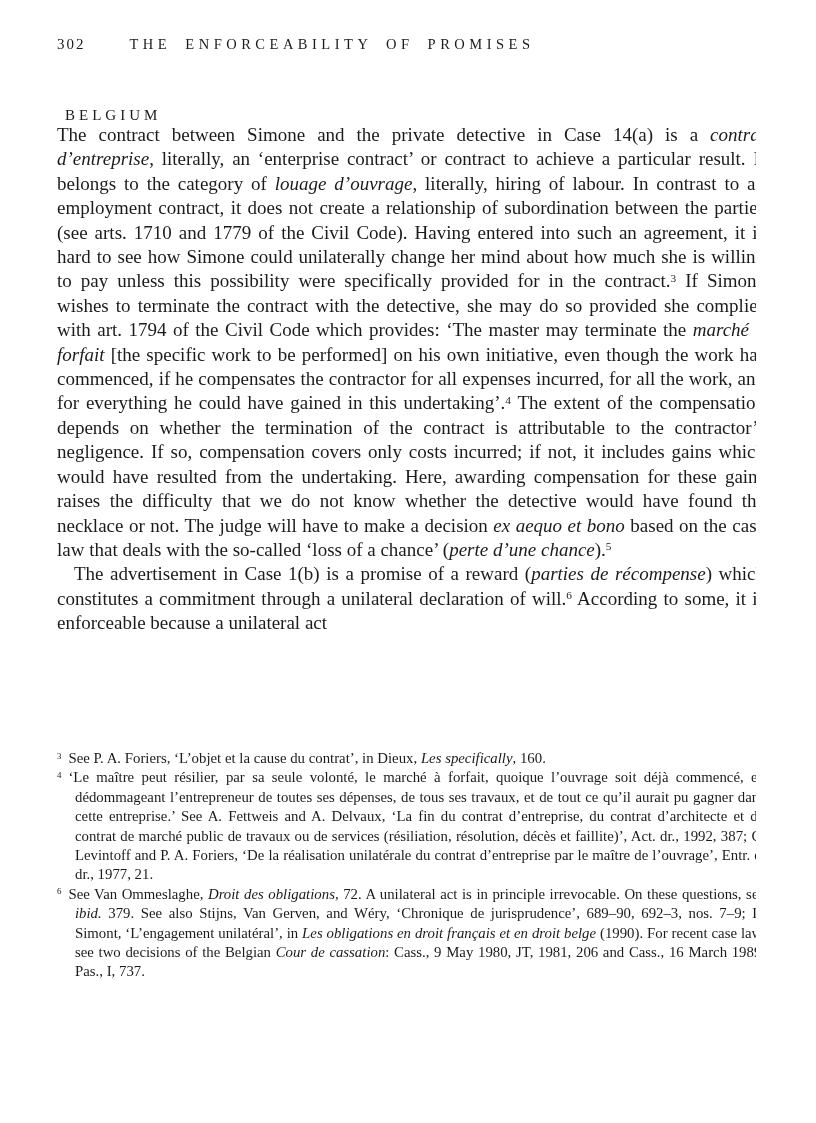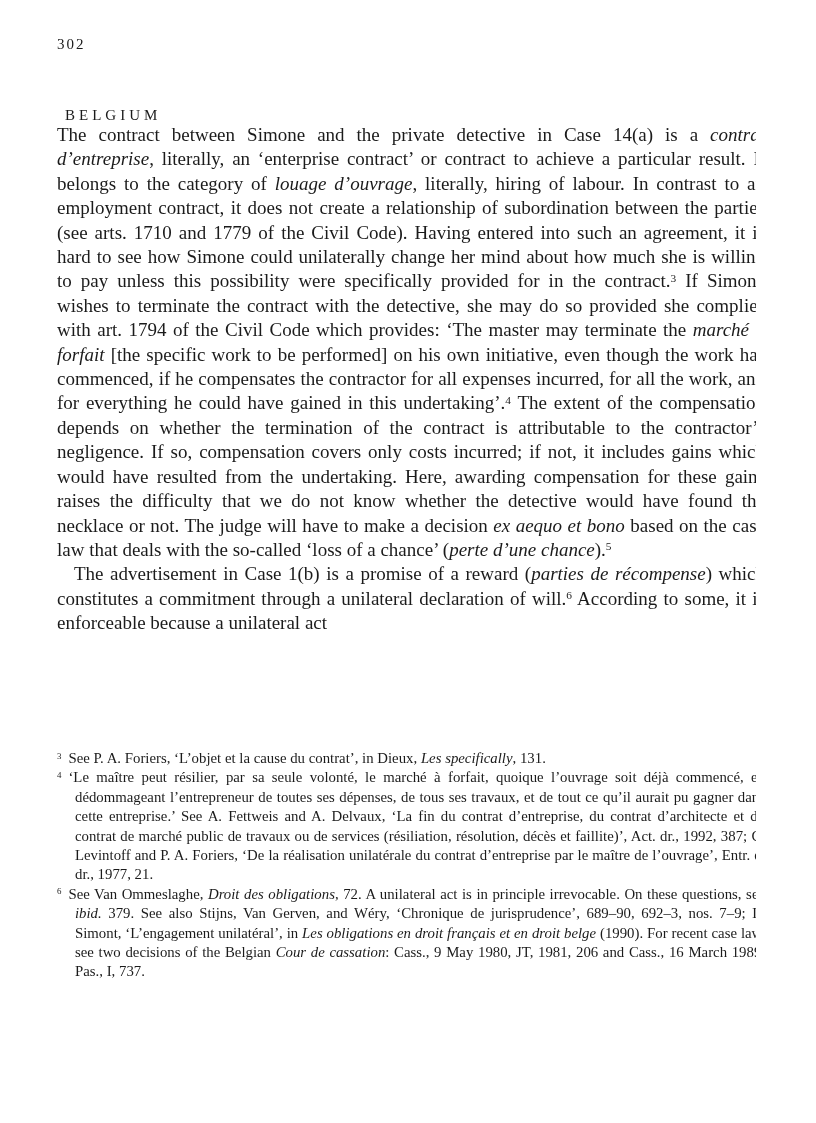--- a/index.html
+++ b/index.html
@@ -73,28 +73,29 @@
   .fn-num { margin-right: 7px; }
   .it { font-style: italic; }
 </style>
 </head>
 <body>
 
 <div class="page">
 
   <header class="running-head">
     <span class="page-number">302</span>
+    <span class="running-title">THE ENFORCEABILITY OF PROMISES</span>
   </header>
 
   <h2 class="section-heading">BELGIUM</h2>
 
   <div class="body-text">
     <p class="para"><span>The contract between Simone and the private detective in Case 14(a) is a </span><span class="it">contrat d’entreprise</span><span>, literally, an ‘enterprise contract’ or contract to achieve a particular result. It belongs to the category of </span><span class="it">louage d’ouvrage</span><span>, literally, hiring of labour. In contrast to an employment contract, it does not create a relationship of subordination between the parties (see arts. 1710 and 1779 of the Civil Code). Having entered into such an agreement, it is hard to see how Simone could unilaterally change her mind about how much she is willing to pay unless this possibility were specifically provided for in the contract.</span><sup>3</sup><span> If Simone wishes to terminate the contract with the detective, she may do so provided she complies with art. 1794 of the Civil Code which provides: ‘The master may terminate the </span><span class="it">marché à forfait</span><span> [the specific work to be performed] on his own initiative, even though the work has commenced, if he compensates the contractor for all expenses incurred, for all the work, and for everything he could have gained in this undertaking’.</span><sup>4</sup><span> The extent of the compensation depends on whether the termination of the contract is attributable to the contractor’s negligence. If so, compensation covers only costs incurred; if not, it includes gains which would have resulted from the undertaking. Here, awarding compensation for these gains raises the difficulty that we do not know whether the detective would have found the necklace or not. The judge will have to make a decision </span><span class="it">ex aequo et bono</span><span> based on the case law that deals with the so-called ‘loss of a chance’ (</span><span class="it">perte d’une chance</span><span>).</span><sup>5</sup></p>
     <p class="para indented"><span>The advertisement in Case 1(b) is a promise of a reward (</span><span class="it">parties de récompense</span><span>) which constitutes a commitment through a unilateral declaration of will.</span><sup>6</sup><span> According to some, it is enforceable because a unilateral act</span></p>
   </div>
 
   <div class="footnotes">
-    <div class="footnote"><sup class="fn-num">3</sup><span class="fn-text"><span>See P. A. Foriers, ‘L’objet et la cause du contrat’, in Dieux, </span><span class="it">Les specifically</span><span>, 131.</span></span></div>
+    <div class="footnote"><sup class="fn-num">3</sup><span class="fn-text"><span>See P. A. Foriers, ‘L’objet et la cause du contrat’, in Dieux, </span><span class="it">Les specifically</span><span>, 160.</span></span></div>
     <div class="footnote"><sup class="fn-num">4</sup><span class="fn-text"><span>‘Le maître peut résilier, par sa seule volonté, le marché à forfait, quoique l’ouvrage soit déjà commencé, en dédommageant l’entrepreneur de toutes ses dépenses, de tous ses travaux, et de tout ce qu’il aurait pu gagner dans cette entreprise.’ See A. Fettweis and A. Delvaux, ‘La fin du contrat d’entreprise, du contrat d’architecte et du contrat de marché public de travaux ou de services (résiliation, résolution, décès et faillite)’, Act. dr., 1992, 387; C. Levintoff and P. A. Foriers, ‘De la réalisation unilatérale du contrat d’entreprise par le maître de l’ouvrage’, Entr. et dr., 1977, 21.</span></span></div>
     <div class="footnote"><sup class="fn-num">6</sup><span class="fn-text"><span>See Van Ommeslaghe, </span><span class="it">Droit des obligations</span><span>, 72. A unilateral act is in principle irrevocable. On these questions, see </span><span class="it">ibid.</span><span> 379. See also Stijns, Van Gerven, and Wéry, ‘Chronique de jurisprudence’, 689–90, 692–3, nos. 7–9; L. Simont, ‘L’engagement unilatéral’, in </span><span class="it">Les obligations en droit français et en droit belge</span><span> (1990). For recent case law, see two decisions of the Belgian </span><span class="it">Cour de cassation</span><span>: Cass., 9 May 1980, JT, 1981, 206 and Cass., 16 March 1989, Pas., I, 737.</span></span></div>
   </div>
 
 </div>
 
 </body></html>

